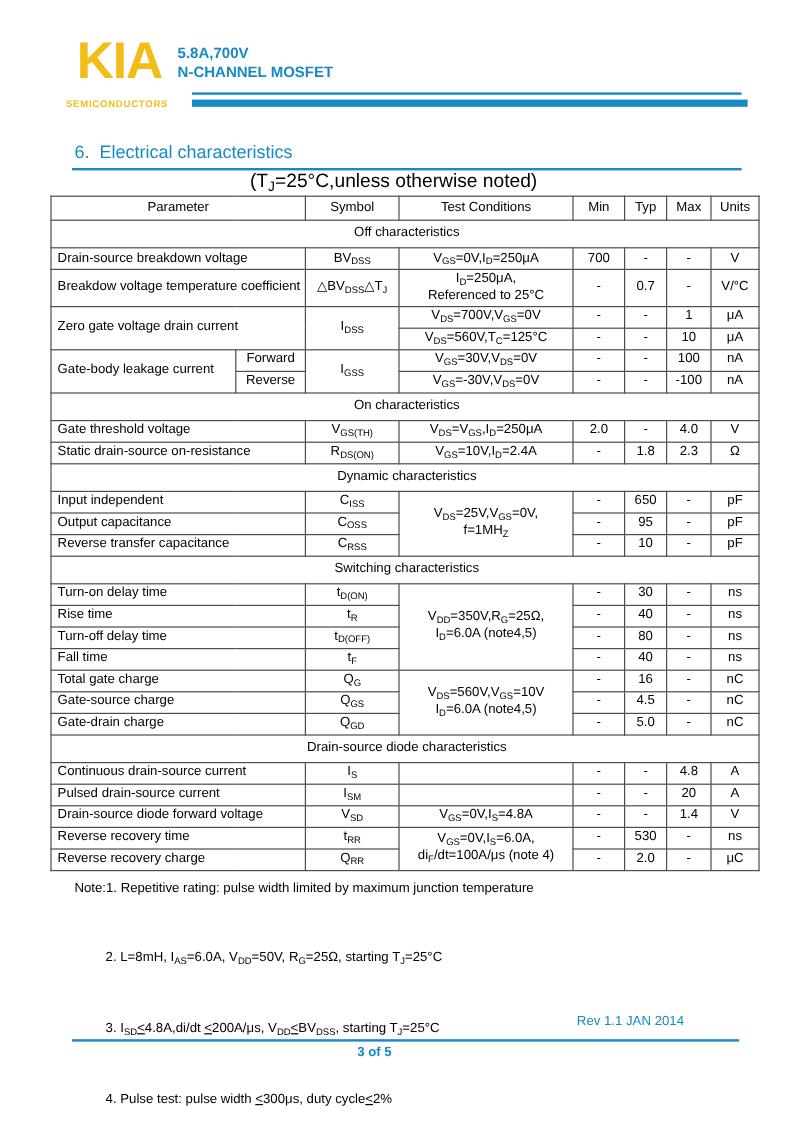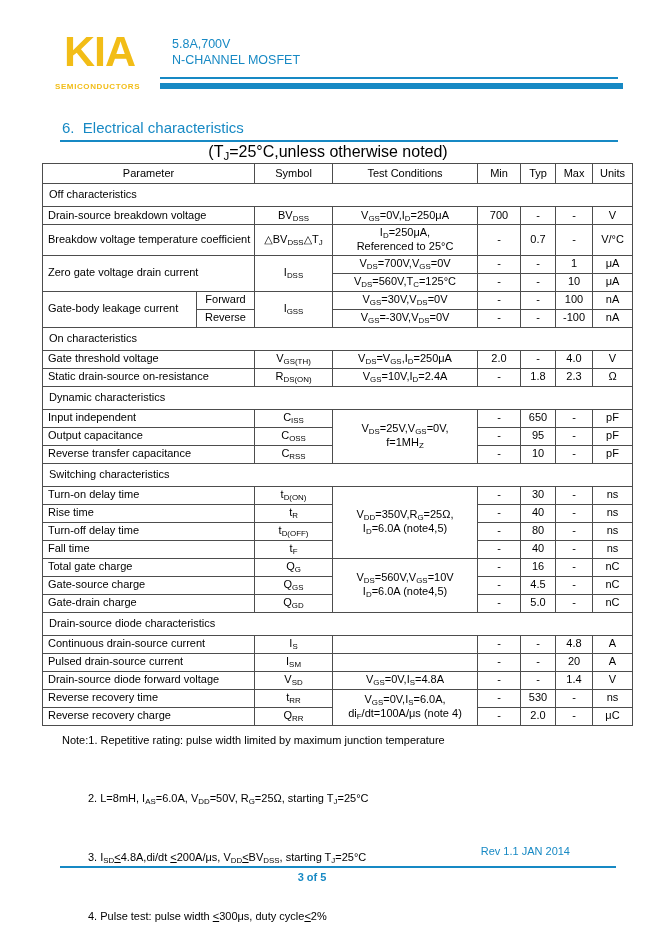--- a/index.html
+++ b/index.html
@@ -8,21 +8,21 @@
     font-family:"Liberation Sans", sans-serif;color:#111;
     -webkit-font-smoothing:antialiased;
   }
   .page{position:absolute;inset:0;overflow:hidden;}
 
   
   .logo{position:absolute;left:64px;top:30px;font-size:43px;line-height:1;
         font-weight:800;color:#f2bd17;letter-spacing:-1px;}
   .logo-sub{position:absolute;left:55px;top:82px;font-size:8px;font-weight:bold;
         color:#f2bd17;letter-spacing:0.6px;}
-  .part-desc{position:absolute;left:172px;top:36px;font-size:12.5px;font-weight:normal;
+  .part-desc{position:absolute;left:148px;top:36px;font-size:12.5px;font-weight:bold;
         color:#1789c4;line-height:16px;}
   .part-no{position:absolute;right:44px;top:40px;font-size:27px;color:#1789c4;
         font-weight:normal;letter-spacing:1px;}
   .rule-thin{position:absolute;left:160px;top:77px;width:458px;height:2px;background:#1789c4;}
   .rule-thick{position:absolute;left:160px;top:83px;width:463px;height:6px;background:#1789c4;}
 
   
   .sec-title{position:absolute;left:62px;top:119px;font-size:15px;color:#1789c4;
         white-space:pre;}
   .sec-underline{position:absolute;left:60px;top:140px;width:558px;height:2px;background:#1789c4;}
@@ -31,21 +31,21 @@
   .content{position:absolute;left:42px;top:143px;width:590px;}
   .cond-note{font-size:16px;text-align:center;padding-right:18px;margin-bottom:2px;color:#000;}
 
   table.spec{border-collapse:collapse;width:590px;table-layout:fixed;font-size:11px;color:#000;}
   table.spec th,table.spec td{
     border:1px solid #4d4d4d;text-align:center;vertical-align:middle;
     padding:1px 3px;line-height:1.25;height:15px;overflow:hidden;
   }
   table.spec th{font-weight:normal;height:17px;}
   table.spec td.left{text-align:left;padding-left:5px;}
-  table.spec tr.section td{text-align:left;padding-left:6px;height:20px;}
+  table.spec tr.section td{text-align:center;padding-left:6px;height:20px;}
   sub{font-size:0.72em;vertical-align:-0.3em;line-height:0;}
   u{text-underline-offset:1px;}
 
   .notes{margin-top:7px;margin-left:20px;font-size:11px;color:#000;}
   .note{margin-bottom:11px;line-height:1.35;}
   .note + .note{margin-left:26px;margin-top:44px;}
 
   
   .foot-rule{position:absolute;left:60px;top:866px;width:556px;height:2px;background:#1789c4;}
   .page-num{position:absolute;left:262px;top:871px;width:100px;text-align:center;

